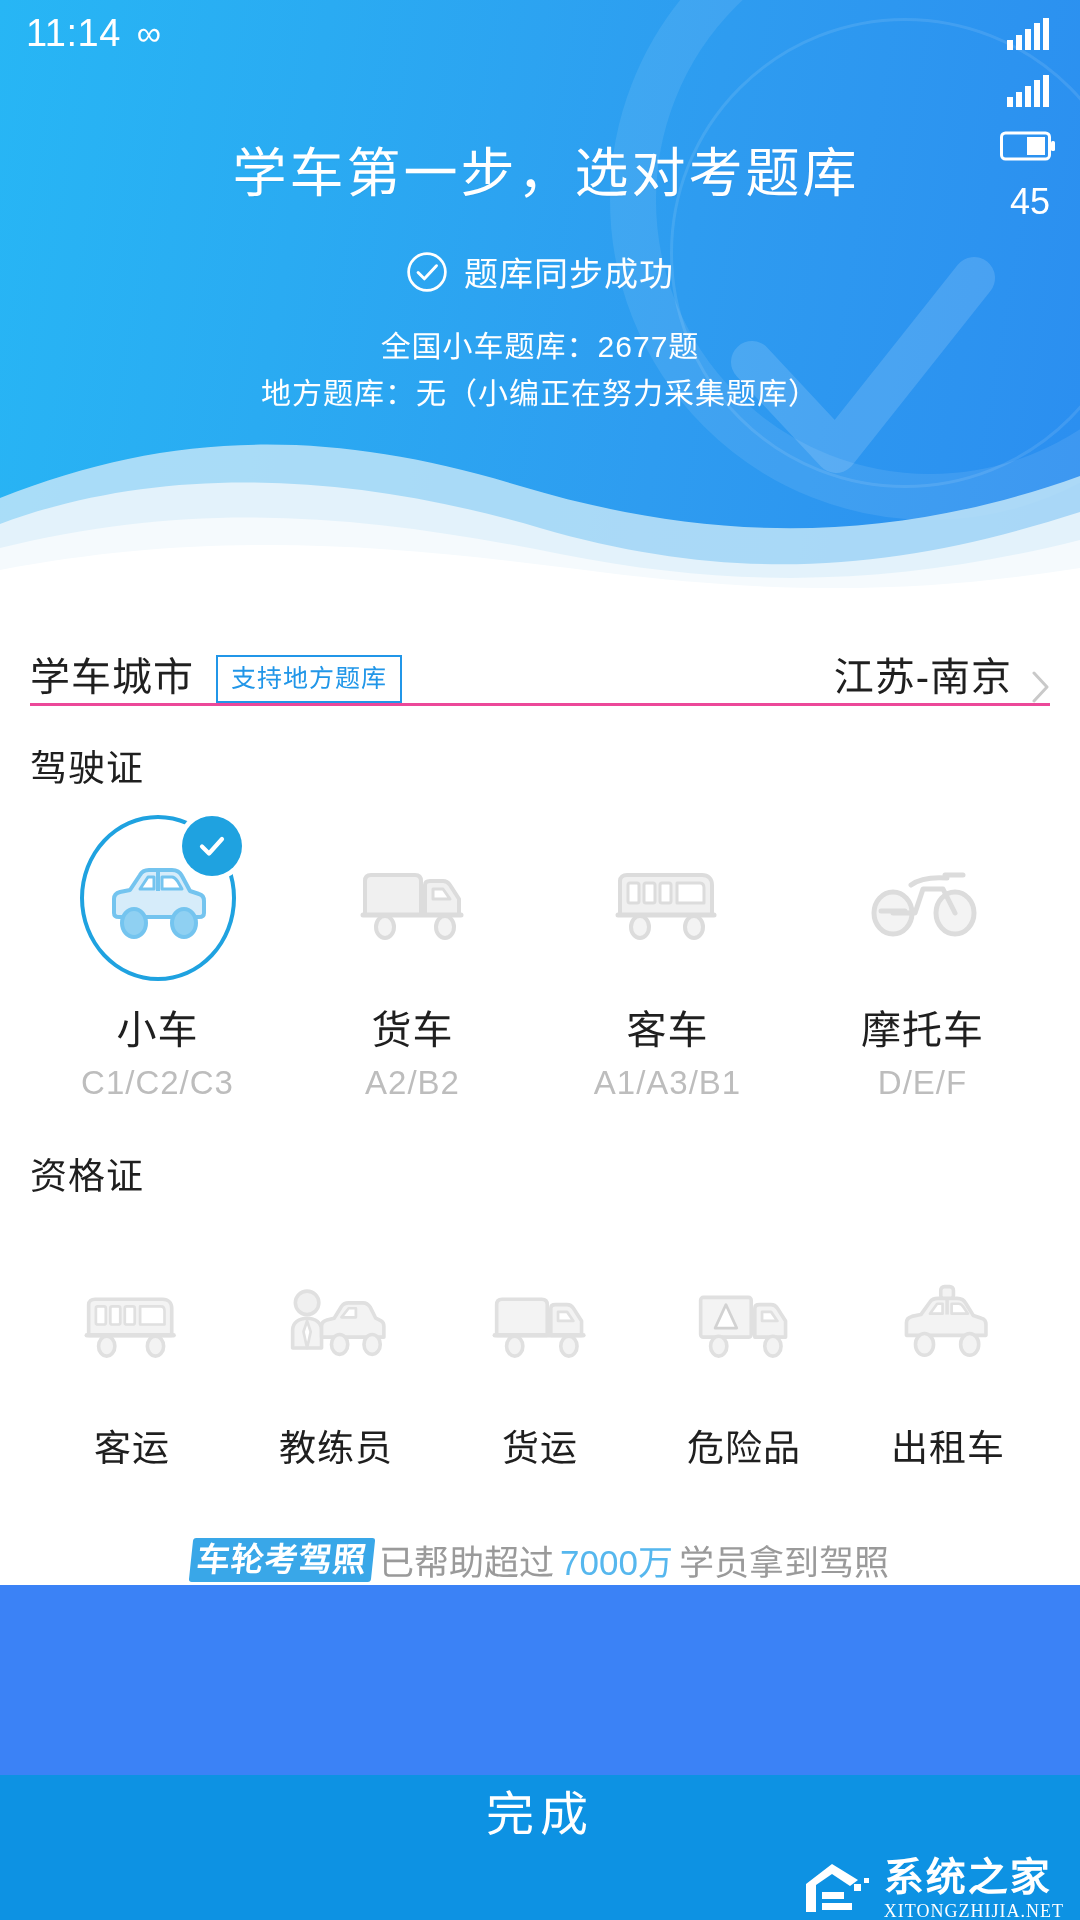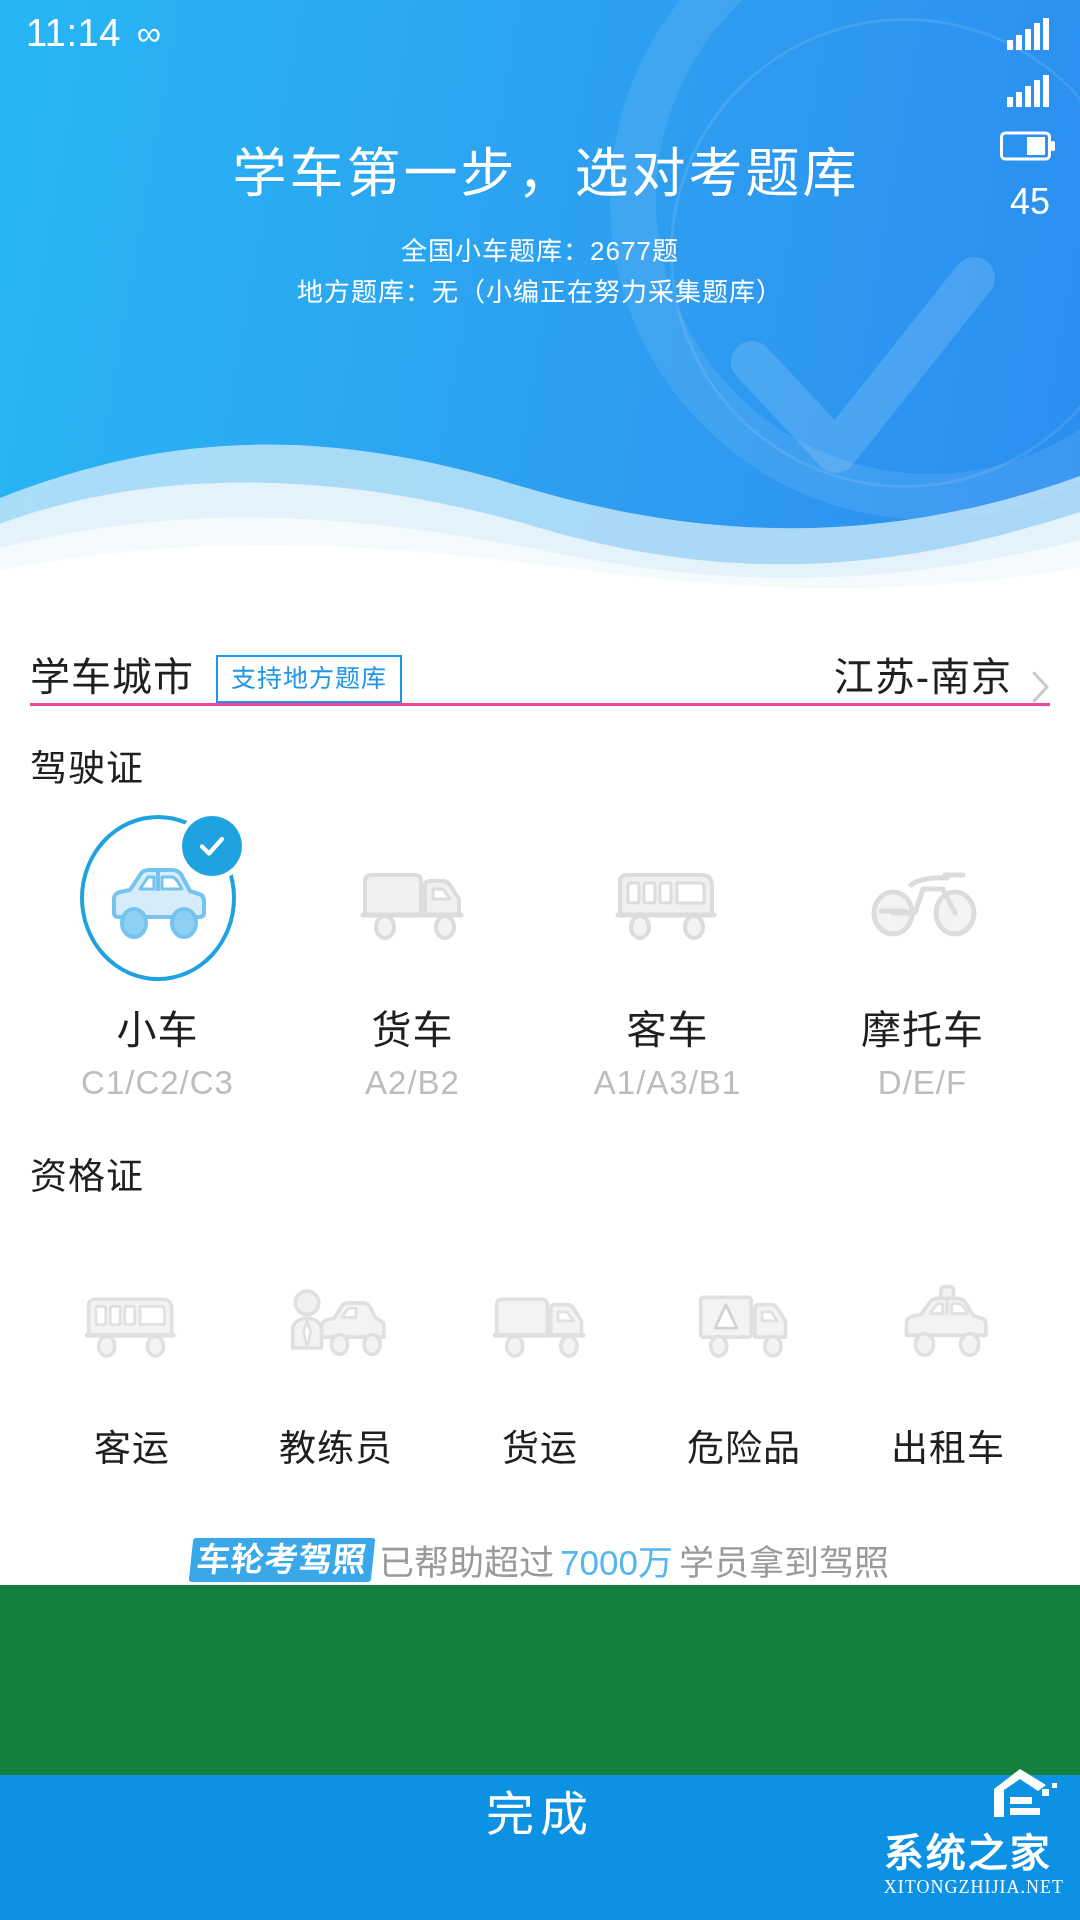--- a/index.html
+++ b/index.html
@@ -2,21 +2,21 @@
 <html lang="zh-CN"><head>
 <meta charset="utf-8">
 <style>
   * { box-sizing: border-box; margin: 0; padding: 0; }
   html, body {
     width: 1080px; height: 1920px;
     background: #ffffff;
     font-family: "Liberation Sans", "DejaVu Sans", sans-serif;
     overflow: hidden;
   }
-  #app { position: relative; width: 1080px; height: 1920px; overflow: hidden; background: #15803d; }
+  #app { position: relative; width: 1080px; height: 1920px; overflow: hidden; background: #3b82f6; }
 
   
   .header {
     position: relative;
     width: 1080px; height: 590px;
     background: linear-gradient(100deg, #27b6f5 0%, #2aabf2 28%, #2e9cf0 62%, #2b8ef0 100%);
     overflow: hidden;
   }
   .hdr-deco { position: absolute; pointer-events: none; }
   .deco-ring {
@@ -55,21 +55,21 @@
   .hdr-body { position: relative; z-index: 4; text-align: center; color: #fff; padding-top: 78px; }
   .hdr-title {
     font-size: 54px; letter-spacing: 3px; font-weight: 400; line-height: 1.1;
     text-shadow: 0 1px 2px rgba(0,0,0,0.04);
     padding-left: 12px;
   }
   .hdr-sync { margin-top: 44px; display: flex; align-items: center; justify-content: center; gap: 16px; }
   .sync-icon { width: 42px; height: 42px; flex: 0 0 42px; }
   .sync-icon svg { display: block; width: 100%; height: 100%; }
   .hdr-sync-text { font-size: 34px; letter-spacing: 1px; }
-  .hdr-line { margin-top: 30px; font-size: 26px; letter-spacing: 1px; line-height: 1.42; }
+  .hdr-line { margin-top: 30px; font-size: 30px; letter-spacing: 1px; line-height: 1.42; }
   .hdr-line + .hdr-line { margin-top: 4px; }
 
   
   .waves { position: absolute; left: 0; bottom: 0; width: 1080px; height: 170px; z-index: 3; }
   .waves svg { display: block; width: 100%; height: 100%; }
 
   
   .content { position: relative; background: #fff; padding: 0 30px; }
 
   .city-row {
@@ -151,23 +151,23 @@
   .bottom-bar {
     position: absolute; left: 0; bottom: 0;
     width: 1080px; height: 145px;
     background: #0d92e3;
     display: flex; align-items: flex-start; justify-content: center;
   }
   .bottom-bar-label { color: #fff; font-size: 48px; letter-spacing: 6px; }
 
   
   .watermark {
-    position: absolute; right: 16px; bottom: 24px;
+    position: absolute; right: 16px; bottom: 0;
     display: flex; align-items: flex-end; gap: 8px;
-    pointer-events: none; z-index: 9; flex-direction: column;
+    pointer-events: none; z-index: 9;
   }
   .wm-mark { width: 78px; height: 66px; }
   .wm-mark svg { display: block; width: 100%; height: 100%; }
   .wm-texts { display: flex; flex-direction: column; align-items: flex-start; }
   .wm-cn { color: #fff; font-size: 40px; font-weight: bold; letter-spacing: 2px; line-height: 1; }
   .wm-en {
     color: #fff; font-size: 18px; letter-spacing: 1px; line-height: 1; margin-top: 5px;
     font-family: "Liberation Serif", "DejaVu Serif", serif;
   }
 </style>
@@ -237,20 +237,29 @@
             <rect x="51" y="13" width="4" height="10" rx="1.5" fill="#fff"></rect>
           </svg>
         </span>
         <span class="sb-batt-num">45</span>
       </span>
     </div>
 
     <div class="hdr-body">
       <div class="hdr-title">学车第一步，选对考题库</div>
 
+      <div class="hdr-sync">
+        <span class="sync-icon">
+          <svg viewBox="0 0 40 40">
+            <circle cx="20" cy="20" r="17.5" fill="none" stroke="#fff" stroke-width="2.6"></circle>
+            <path d="M11.5 20.5 L17.5 26.5 L29 14" fill="none" stroke="#fff" stroke-width="2.8" stroke-linecap="round" stroke-linejoin="round"></path>
+          </svg>
+        </span>
+        <span class="hdr-sync-text">题库同步成功</span>
+      </div>
 
       <div class="hdr-line">全国小车题库：2677题</div>
       <div class="hdr-line">地方题库：无（小编正在努力采集题库）</div>
     </div>
 
     <div class="waves">
       <svg viewBox="0 0 1080 170" preserveAspectRatio="none">
         <path d="M0,78 C170,10 330,8 520,66 C700,120 880,128 1080,56 L1080,170 L0,170 Z" fill="#bfe4f8" opacity="0.85"></path>
         <path d="M0,104 C160,44 350,52 540,108 C740,166 900,150 1080,92 L1080,170 L0,170 Z" fill="#e3f2fb"></path>
         <path d="M0,128 C200,78 370,96 560,134 C760,174 920,160 1080,120 L1080,170 L0,170 Z" fill="#f5fafd"></path>

